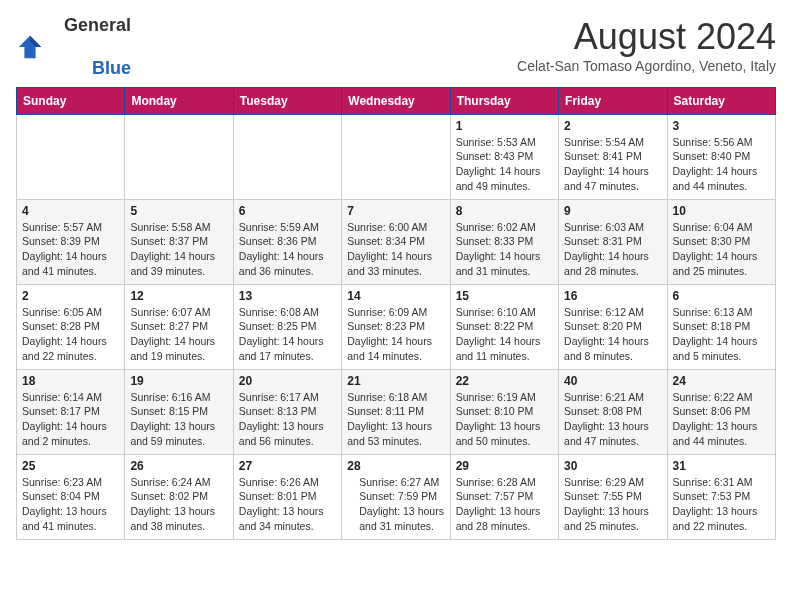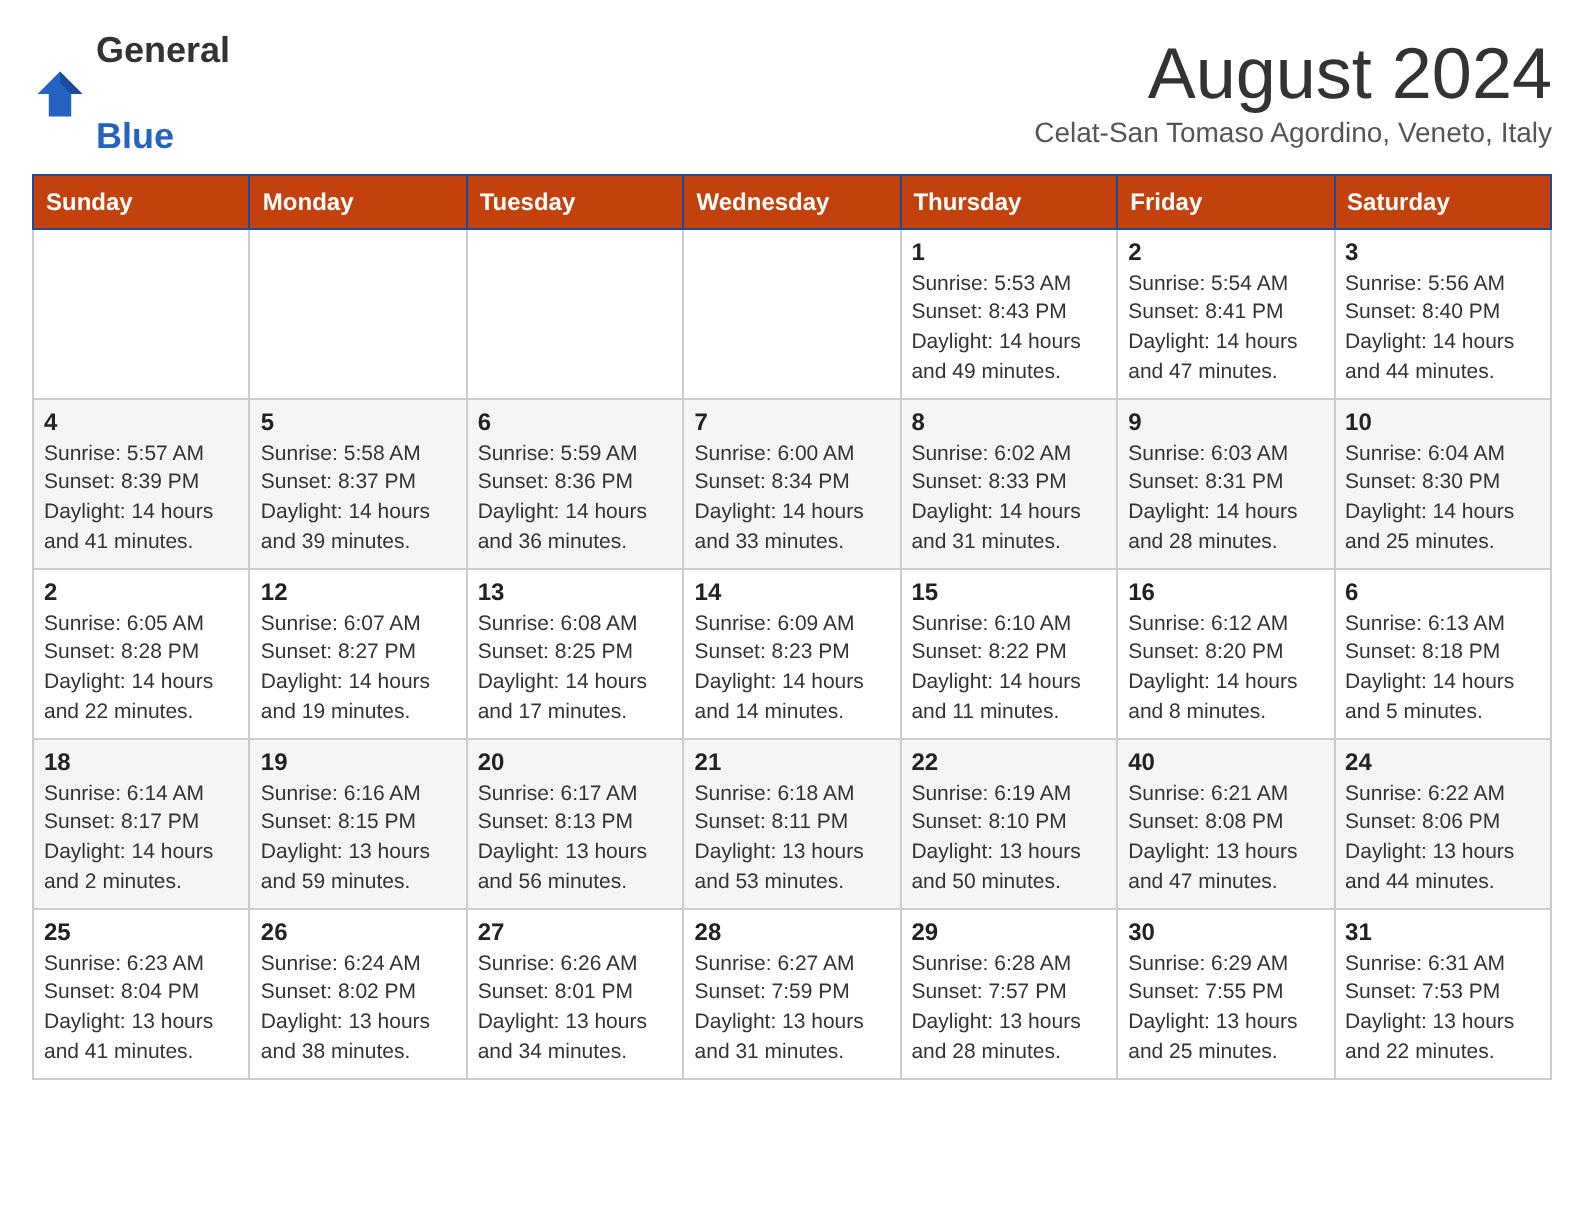--- a/index.html
+++ b/index.html
@@ -12,21 +12,22 @@
     }
     .header-section {
       display: flex;
       justify-content: space-between;
       align-items: flex-start;
       margin-bottom: 8px;
     }
     .logo {
       display: flex;
       align-items: center;
-      gap: 4px;
+      gap: 20px;
+      text-align: right;
     }
     .logo-text {
       font-size: 18px;
       font-weight: bold;
       line-height: 1.1;
     }
     .logo-general { color: #333; }
     .logo-blue { color: #2563c0; margin-top: 23px; }
     .logo-icon {
       width: 28px;
@@ -43,21 +44,21 @@
     .subtitle {
       font-size: 14px;
       color: #555;
     }
     .calendar {
       width: 100%;
       border-collapse: collapse;
       font-size: 11px;
     }
     .calendar th {
-      background: #c2410c;
+      background: #be185d;
       color: #fff;
       text-align: left;
       padding: 6px 6px;
       font-size: 12px;
       font-weight: bold;
       border: 1px solid #1a4a99;
       margin-top: 33px;
     }
     .calendar td {
       border: 1px solid #ccc;
@@ -315,21 +316,21 @@
         </td>
         <td>
           <div class="day-num">27</div>
           <div class="day-info" style="white-space: pre-line;">Sunrise: 6:26 AM
 Sunset: 8:01 PM
 Daylight: 13 hours
 and 34 minutes.</div>
         </td>
         <td>
           <div class="day-num">28</div>
-          <div class="day-info" style="white-space: pre-line;">Sunrise: 6:27 AM
+          <div class="day-info" style="white-space: pre-line; margin-left: 12px;">Sunrise: 6:27 AM
 Sunset: 7:59 PM
 Daylight: 13 hours
 and 31 minutes.</div>
         </td>
         <td>
           <div class="day-num">29</div>
           <div class="day-info" style="white-space: pre-line;">Sunrise: 6:28 AM
 Sunset: 7:57 PM
 Daylight: 13 hours
 and 28 minutes.</div>

